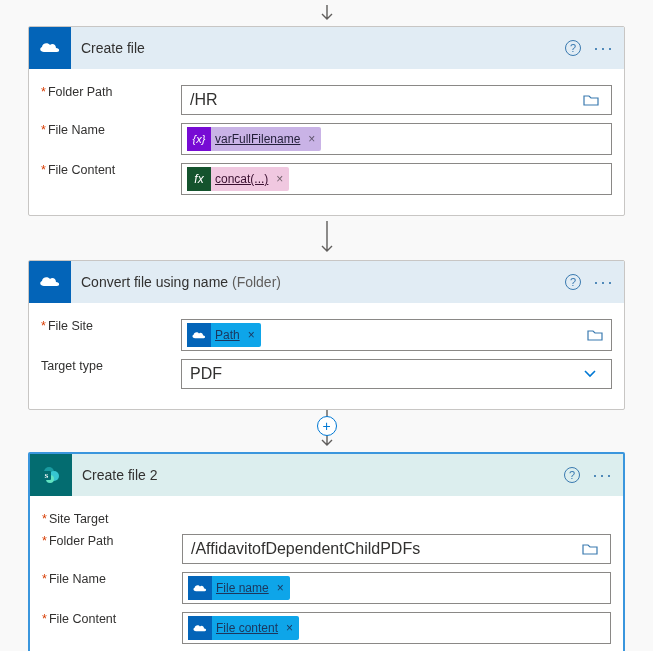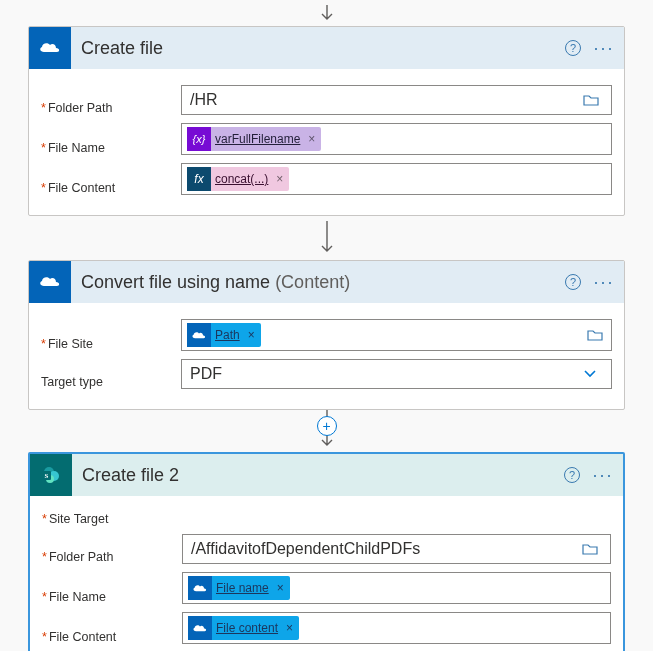--- a/index.html
+++ b/index.html
@@ -56,21 +56,21 @@
     .icon-tile {
       width: 42px; height: 42px;
       display: flex; align-items: center; justify-content: center;
       flex-shrink: 0;
     }
     .icon-tile.onedrive { background: #0364b8; }
     .icon-tile.sharepoint { background: #036c70; }
     .card-title {
       flex: 1;
       padding-left: 10px;
-      font-size: 18px;
+      font-size: 14px;
       color: #323130;
     }
     .preview-tag { color: #605e5c; }
     .hdr-actions {
       display: flex;
       align-items: center;
       gap: 12px;
       padding-right: 10px;
     }
     .help-icon {
@@ -84,21 +84,21 @@
     }
     .more-dots {
       color: #3a7ab0;
       font-size: 18px;
       letter-spacing: 1px;
       cursor: pointer;
     }
     .card-body { padding: 8px 12px 12px 12px; }
     .field-row {
       display: flex;
-      align-items: flex-end;
+      align-items: flex-start;
       margin: 8px 0;
     }
     .field-label {
       width: 140px;
       flex-shrink: 0;
       font-size: 12.5px;
       color: #323130;
     }
     .req { color: #d83b01; margin-right: 2px; }
     .field-input {
@@ -145,21 +145,21 @@
     }
     .pill.var {
       background: #c9b3e6;
       color: #231f3a;
     }
     .pill.var .pill-icon { background: #770bd4; color: #fff; font-style: italic; font-size: 11px; }
     .pill.fx {
       background: #f0c8e0;
       color: #3a1030;
     }
-    .pill.fx .pill-icon { background: #0c4a6e; color: #fff; font-style: italic; font-size: 12px; }
+    .pill.fx .pill-icon { background: #14532d; color: #fff; font-style: italic; font-size: 12px; }
     .pill.od {
       background: #0ea5e9;
       color: #1b365d;
     }
     .pill.od .pill-icon { background: #0364b8; }
     .pill.od .pill-x { color: #1b365d; }
     .chev-down {
       color: #0078d4;
       padding: 0 6px;
       cursor: pointer;
@@ -229,21 +229,21 @@
 </div>
 
 <div class="card">
   <div class="card-header onedrive-hdr">
     <div class="icon-tile onedrive">
       <svg width="24" height="16" viewBox="0 0 24 16">
           <path d="M6 12 C2 12 1 8 4 7 C4 3 10 2 12 5 C14 3 18 4 18 8 C22 8 22 12 19 12 Z" fill="#fff"></path>
         </svg>
     </div>
     <div class="card-title">
-      <span>Convert file using name</span> <span class="preview-tag">(Content)</span>
+      <span>Convert file using name</span> <span class="preview-tag">(Folder)</span>
     </div>
     <div class="hdr-actions">
       <div class="help-icon">?</div>
       <div class="more-dots">···</div>
     </div>
   </div>
   <div class="card-body">
     <div class="field-row">
       <div class="field-label"><span class="req">*</span><span>File Site</span></div>
       <div class="field-input">

